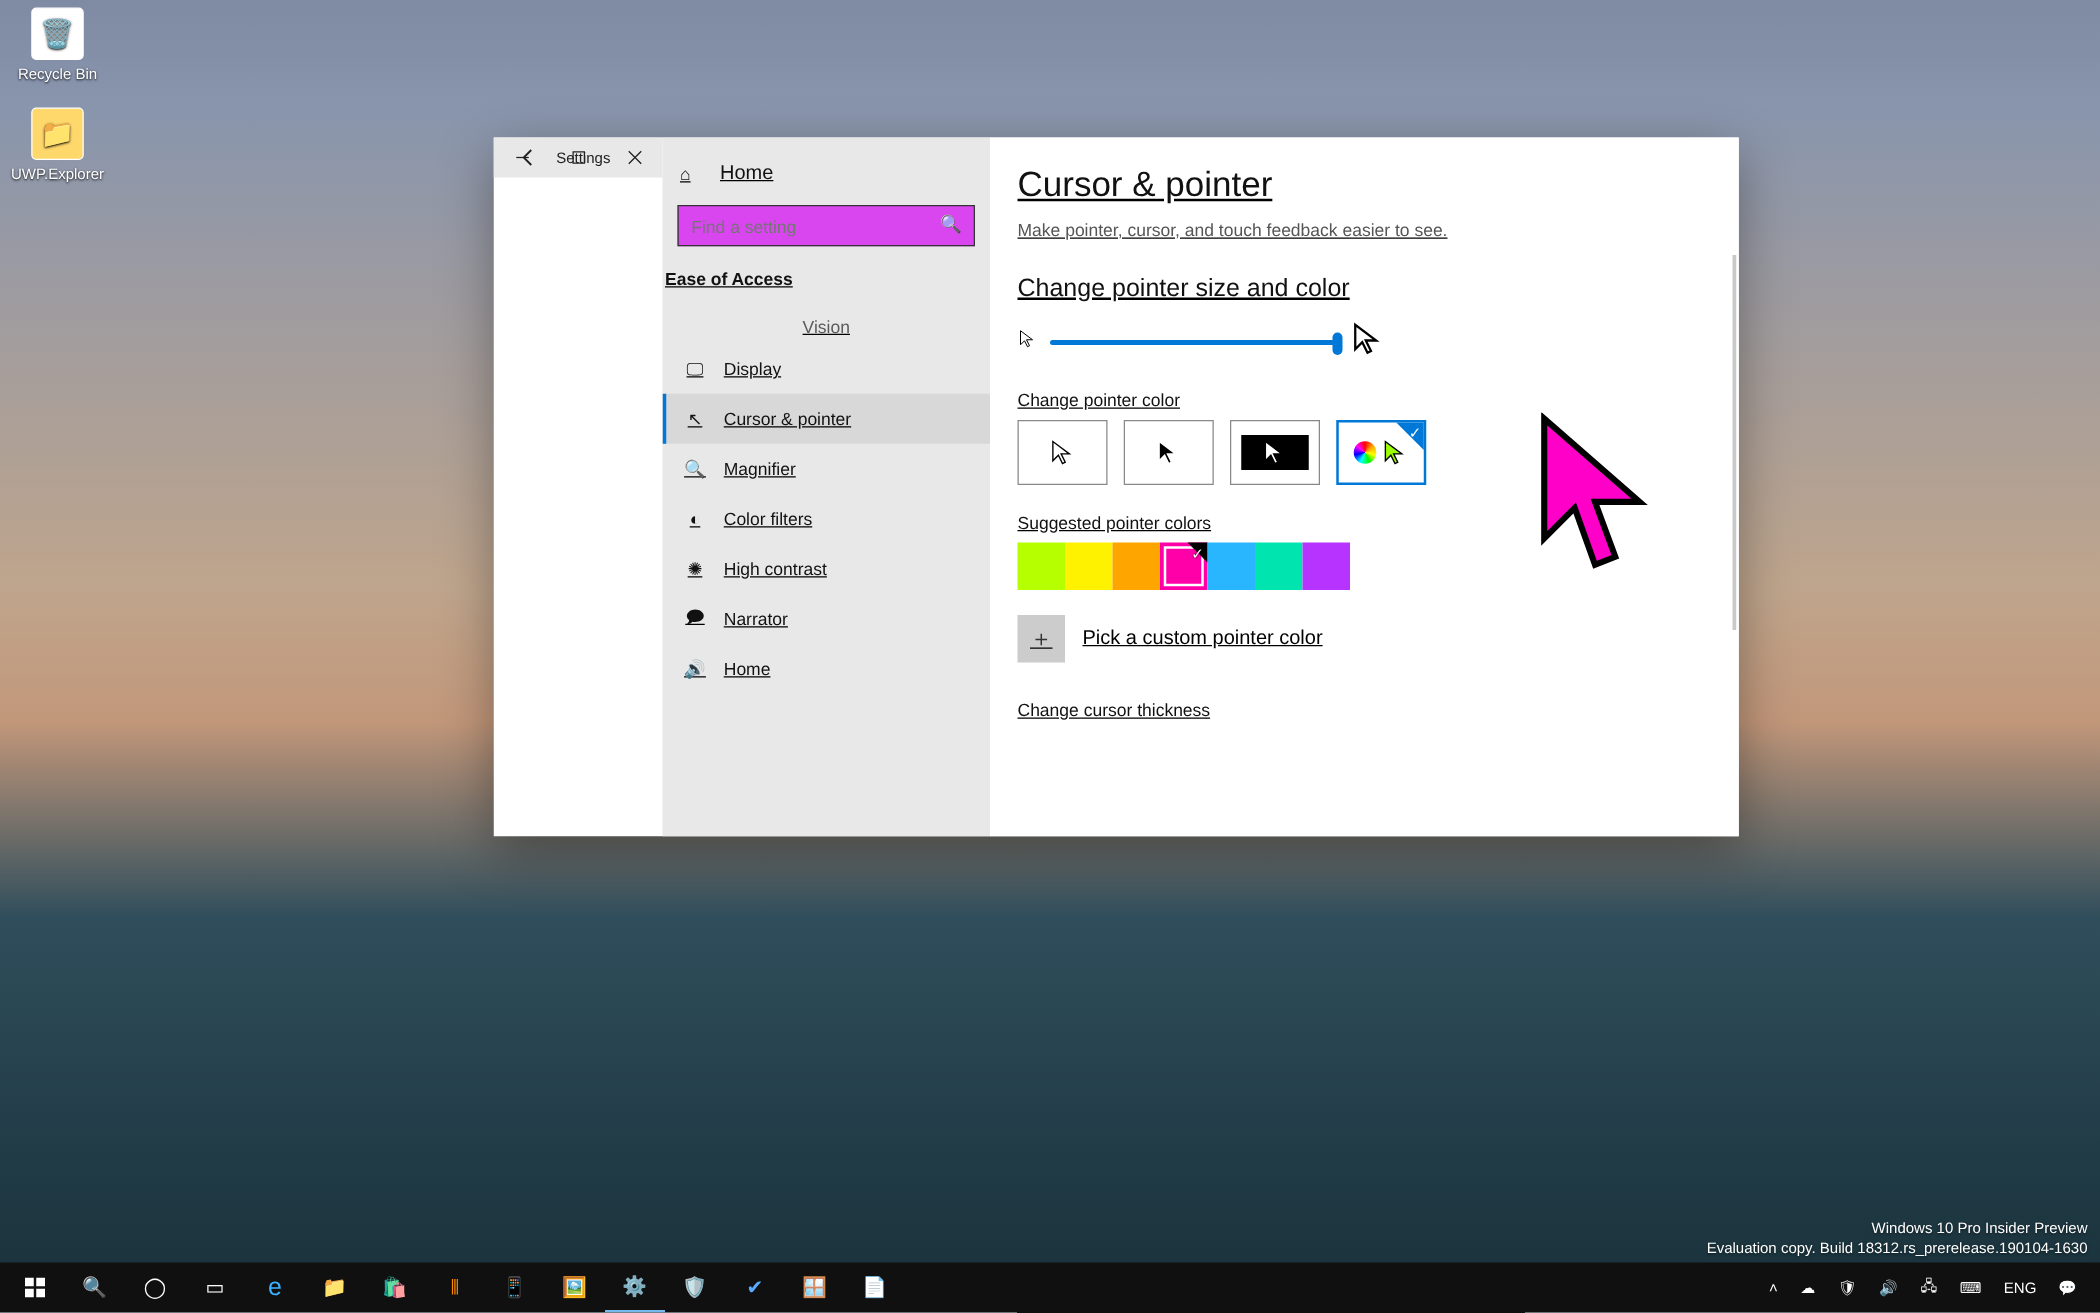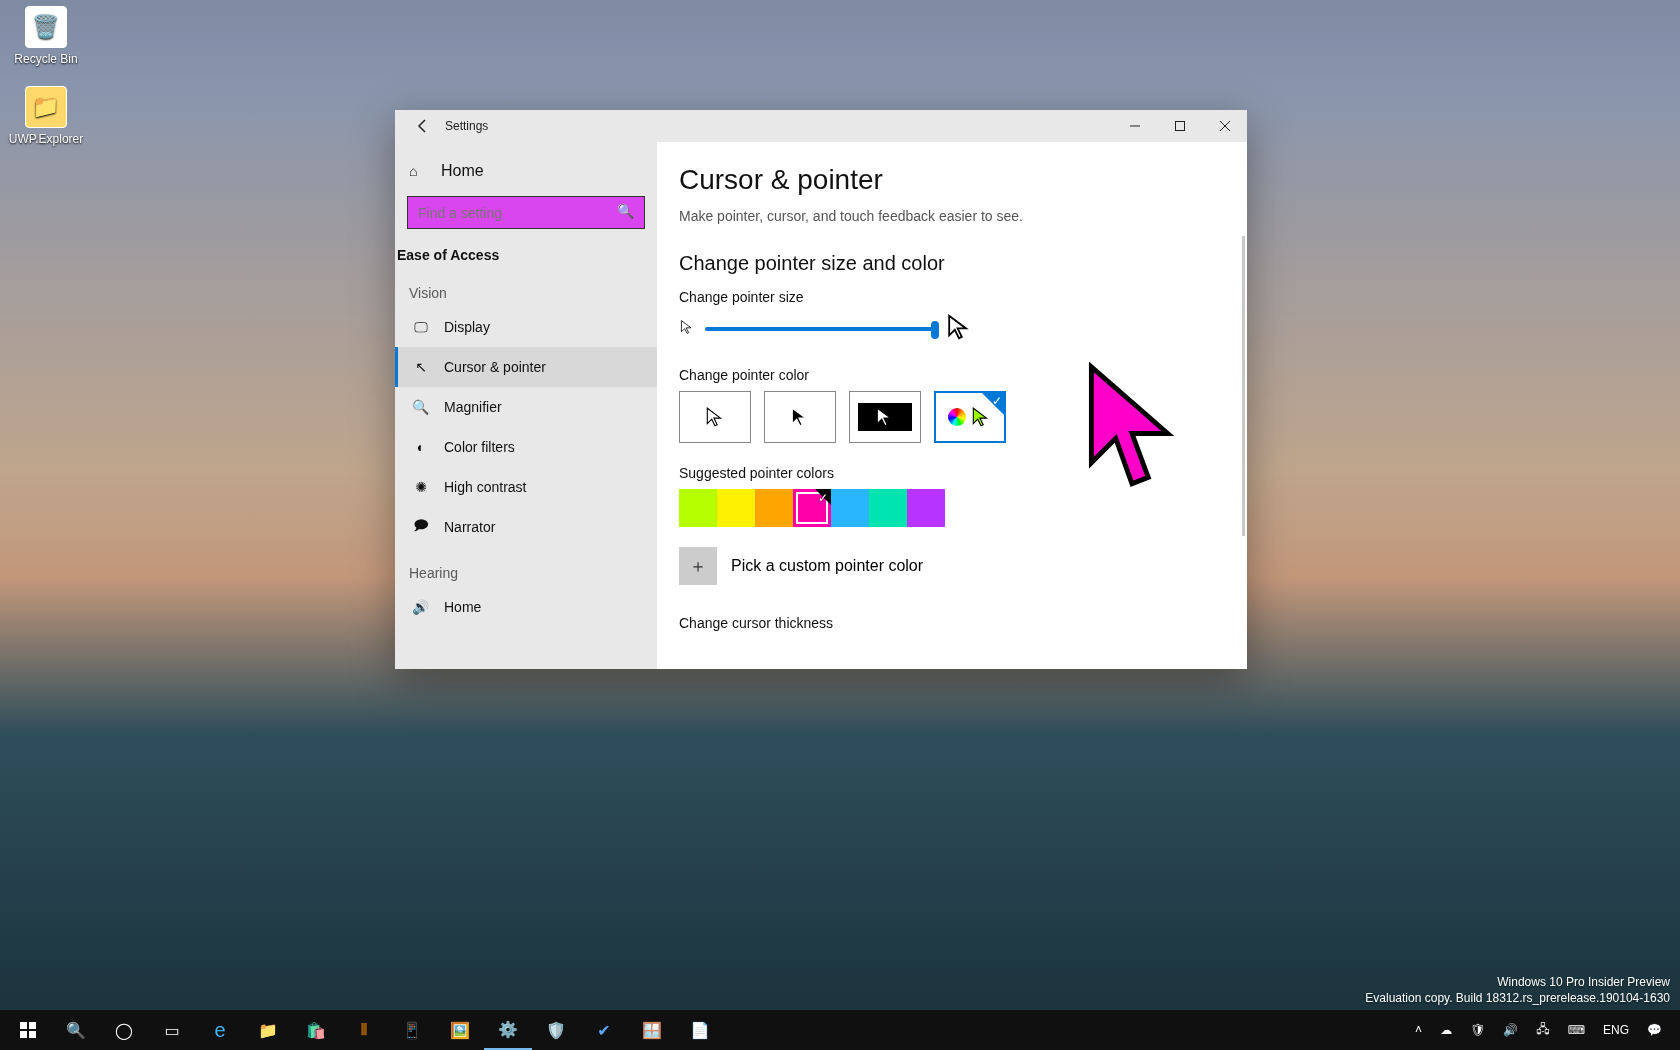--- a/index.html
+++ b/index.html
@@ -12,24 +12,24 @@
   .desktop-icons { position:absolute; top:6px; left:6px; display:flex; flex-direction:column; gap:20px;}
   .desktop-icons .di { width:80px; display:flex; flex-direction:column; align-items:center; color:#fff; font-size:12px; text-shadow:0 1px 2px #000; cursor:pointer;}
   .desktop-icons .di .glyph { width:42px; height:42px; background:#eee; border:1px solid #fff; border-radius:4px; display:flex;align-items:center;justify-content:center; font-size:22px; margin-bottom:4px;}
   .desktop-icons .di:nth-child(1) .glyph{background:#fff;}
   .desktop-icons .di:nth-child(2) .glyph{background:#ffd86b;}
 
   
   .window {
     position: absolute;
     left: 395px; top: 110px;
-    width: 852px; height: 559px;
+    width: 996px; height: 559px;
     background: #fff;
     box-shadow: 0 12px 40px rgba(0,0,0,0.35);
-    display: flex; flex-direction: column;
+    display: flex; flex-direction: row; text-decoration: underline;
   }
   .titlebar {
     height: 32px; display:flex; align-items:center; justify-content:flex-end;
     background: #e8e8e8;
   }
   .titlebar .back {
     position:absolute; left:8px; top:0; width:40px; height:32px; display:flex;align-items:center;justify-content:center; color:#333; cursor:pointer;
   }
   .titlebar .wlabel{position:absolute;left:50px;top:0;height:32px;display:flex;align-items:center;font-size:12px;color:#222;}
   .titlebar .ctl { width:45px; height:32px; display:flex; align-items:center; justify-content:center; color:#222; cursor:pointer;}
@@ -41,21 +41,21 @@
   .home-row{display:flex;align-items:center;padding:8px 14px;cursor:pointer;color:#111;}
   .home-row .hicon{width:18px;margin-right:14px;font-size:14px;}
   .search-wrap{margin:8px 12px;}
   .search-wrap input{
     width:100%; height:33px; border:1px solid #333; background:#d946ef; padding:0 30px 0 10px; font-size:14px;
   }
   .search-wrap{position:relative;}
   .search-wrap .sicon{position:absolute;right:10px;top:7px;color:#555;font-size:14px;}
 
   .category{font-weight:600;font-size:14px;padding:10px 14px 4px 2px;color:#111;}
-  .group-label{color:#5a5a5a;font-size:14px;padding:18px 14px 6px 14px;}
+  .group-label{color:#5a5a5a;font-size:14px;padding:18px 14px 6px 14px;text-align:center;}
   .nav-item{display:flex;align-items:center;height:40px;padding:0 14px;cursor:pointer;color:#111;font-size:14px;border-left:3px solid transparent;}
   .nav-item .nicon{width:18px;margin-right:14px;display:flex;align-items:center;justify-content:center;}
   .nav-item.selected{background:#d8d8d8;border-left:3px solid #0078d7;}
 
   h1.page-title{font-weight:400;font-size:28px;color:#111;margin-bottom:12px;}
   .subtitle{color:#555;font-size:14px;margin-bottom:28px;}
   h2.section{font-weight:400;font-size:20px;color:#111;margin-bottom:14px;}
   .field-label{font-size:14px;color:#111;margin-bottom:8px;}
 
   .sizer{display:flex;align-items:center;gap:10px;margin-bottom:22px;}
@@ -172,36 +172,34 @@
       </div>
       <div class="nav-item">
         <span class="nicon">✺</span>
         <span>High contrast</span>
       </div>
       <div class="nav-item">
         <span class="nicon">🗩</span>
         <span>Narrator</span>
       </div>
 
-      <div class="group-label">Hearing</div>
 
       <div class="nav-item">
         <span class="nicon">🔊</span>
         <span>Home</span>
       </div>
     </div>
 
     <div class="main">
       <div class="scrollbar-fake"></div>
       <h1 class="page-title">Cursor &amp; pointer</h1>
       <div class="subtitle">Make pointer, cursor, and touch feedback easier to see.</div>
 
       <h2 class="section">Change pointer size and color</h2>
 
-      <div class="field-label">Change pointer size</div>
       <div class="sizer">
         <span class="ptr-small">
           <svg viewBox="0 0 20 20">
               <path d="M3 2 L3 16 L7 12 L10 18 L12 17 L9 11 L15 11 Z" fill="none" stroke="#000" stroke-width="1"></path>
             </svg>
         </span>
         <div class="slider">
           <div class="thumb"></div>
         </div>
         <span class="ptr-large">

